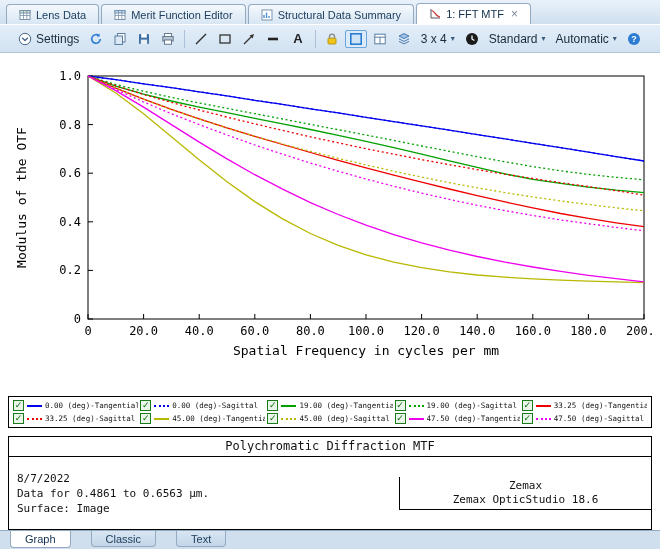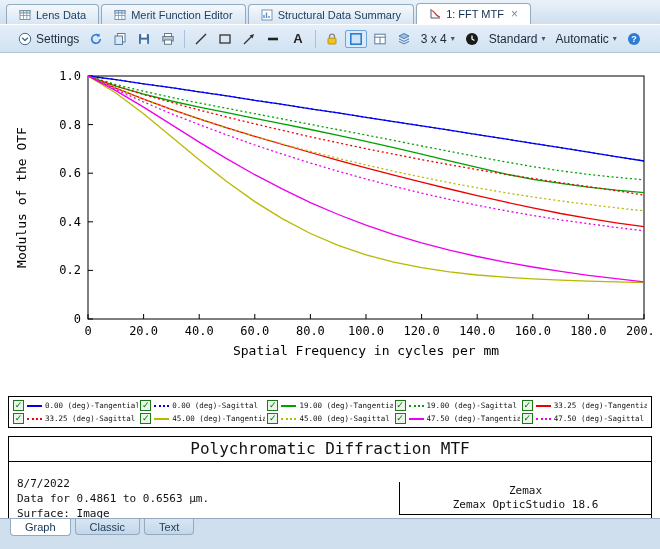--- a/index.html
+++ b/index.html
@@ -70,35 +70,35 @@
     font-family:"DejaVu Sans Mono",monospace;font-size:7.5px;color:#111;
     white-space:nowrap;
   }
 
   
   .info-box{
     margin:8px;border:1px solid #000;background:#fff;
     font-family:"DejaVu Sans Mono",monospace;font-size:11px;color:#111;
   }
   .info-title{
-    text-align:center;font-size:16px;padding:2px 0 3px 0;
+    text-align:center;font-size:12px;padding:2px 0 3px 0;
     border-bottom:1px solid #000;
   }
   .info-body{display:flex;height:72px;align-items:center;}
   .info-left{flex:1;display:flex;flex-direction:column;padding:4px 8px 4px 8px;line-height:15px;}
   .legend-note{margin-top:auto;}
   .info-right{width:252px;display:flex;flex-direction:column;}
   .cell{text-align:center;line-height:14px;padding:2px 14px;}
   .cell-top{border-left:1px solid #000;border-bottom:1px solid #000;}
   .cell-bottom{border-left:1px solid #000;border-top:1px solid #000;border-bottom:1px solid #000;margin-top:7px;font-size:10px;}
 
   
   .bottombar{
     height:18px;background:#cfdfee;border-top:1px solid #93aac1;
-    display:flex;align-items:flex-start;gap:4px;padding:0 0 12px 10px;
+    display:flex;align-items:flex-start;gap:20px;padding:0 0 0 10px;
   }
   .btab{
     display:flex;align-items:center;height:15px;padding:0 14px;
     border:1px solid #93aac1;border-top:none;border-radius:0 0 4px 4px;
     background:linear-gradient(#d8e6f3,#c3d6e8);
     font-size:11px;color:#20405f;cursor:default;
   }
   .btab.active{background:#ffffff;height:16px;color:#10304f;}
 </style>
 </head>

